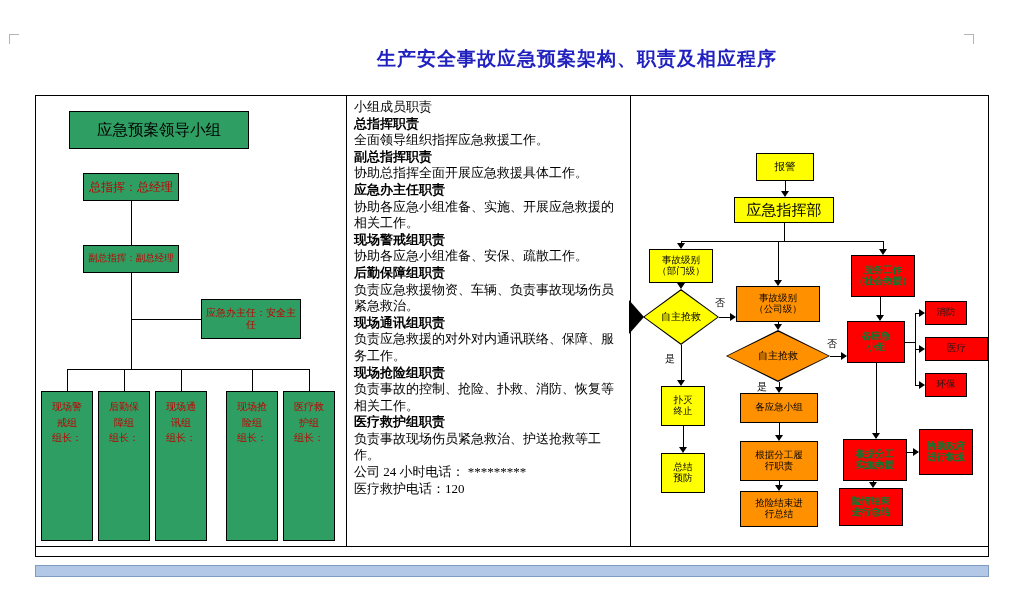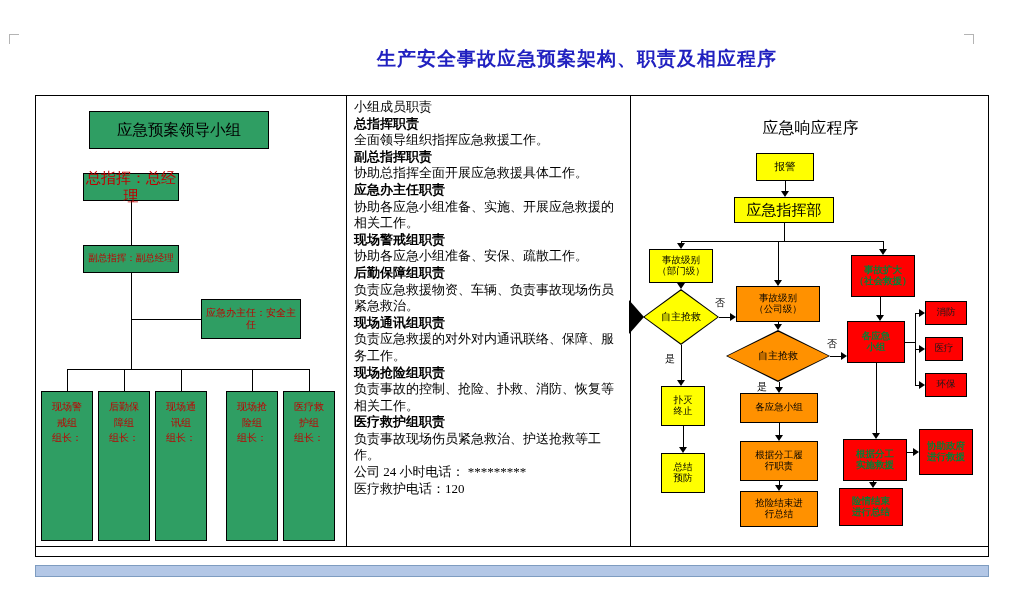--- a/index.html
+++ b/index.html
@@ -29,22 +29,22 @@
   
   .node{position:absolute;border:1px solid #000;display:flex;align-items:center;justify-content:center;
         text-align:center;white-space:pre-line;line-height:1.2;z-index:2;box-sizing:border-box;font-size:9.5px;}
   .green{background:#2f9e63;}
   .yellow{background:#ffff00;}
   .orange{background:#ff9100;}
   .redbg{background:#ff0000;}
   .rtxt{color:#0b7c33;font-weight:bold;}
 
   
-  .org-header{left:33px;top:15px;width:180px;height:38px;font-size:15.5px;color:#000;margin-left:20px;}
-  .org-a{left:47px;top:77px;width:96px;height:28px;color:#c00000;font-size:15px;}
+  .org-header{left:33px;top:15px;width:180px;height:38px;font-size:15.5px;color:#000;}
+  .org-a{left:47px;top:77px;width:96px;height:28px;color:#c00000;font-size:12px;}
   .org-b{left:47px;top:149px;width:96px;height:28px;color:#c00000;font-size:9.5px;}
   .org-c{left:165px;top:203px;width:100px;height:40px;color:#c00000;font-size:10px;padding:2px;}
   .team{top:295px;width:52px;height:150px;color:#c00000;font-size:10px;align-items:flex-start;padding-top:7px;line-height:1.55;}
 
   
   .panel-mid p{margin:0;font-size:13px;line-height:16.6px;}
   .panel-mid p.b{font-weight:bold;}
 
   
   .flow-title{position:absolute;top:22px;left:0;width:100%;text-align:center;font-size:16px;z-index:2;}
@@ -162,21 +162,20 @@
           <div class="ar" style="left: 288px; top: 249px;"></div>
           <div class="hl" style="left: 284px; top: 289px; width: 4px;"></div>
           <div class="ar" style="left: 288px; top: 285px;"></div>
           <div class="vl" style="left: 245px; top: 267px; height: 70px;"></div>
           <div class="ad" style="left: 241px; top: 337px;"></div>
           <div class="vl" style="left: 242px; top: 385px; height: 1px;"></div>
           <div class="ad" style="left: 238px; top: 386px;"></div>
           <div class="hl" style="left: 276px; top: 356px; width: 6px;"></div>
           <div class="ar" style="left: 282px; top: 352px;"></div>
         </div>
-      <div class="flow-title">应急响应程序</div>
 
       <div class="node yellow" style="left:125px;top:57px;width:58px;height:28px;font-size:10.5px">报警</div>
       <div class="node yellow" style="left:103px;top:101px;width:100px;height:26px;font-size:15px">应急指挥部</div>
       <div class="node yellow" style="left:18px;top:153px;width:64px;height:34px">事故级别
 （部门级）</div>
 
       <div class="dia" style="left:12px;top:193px;width:76px;height:56px">
         <div class="dia-fill yellow"></div>
         <span class="dia-label">自主抢救</span>
       </div>
@@ -193,26 +192,26 @@
         <div class="dia-fill orange"></div>
         <span class="dia-label">自主抢救</span>
       </div>
 
       <div class="node orange" style="left:109px;top:297px;width:78px;height:30px">各应急小组</div>
       <div class="node orange" style="left:109px;top:395px;width:78px;height:36px">抢险结束进
 行总结</div>
       <div class="node orange" style="left:109px;top:345px;width:78px;height:40px">根据分工履
 行职责</div>
 
-      <div class="node redbg rtxt" style="left:220px;top:159px;width:64px;height:42px">事故扩大
+      <div class="node redbg rtxt" style="left:220px;top:159px;width:64px;height:42px">服务工作
 （社会救援）</div>
       <div class="node redbg rtxt" style="left:216px;top:225px;width:58px;height:42px">各应急
 小组</div>
       <div class="node redbg" style="left:294px;top:205px;width:42px;height:24px;color:#1a1a1a">消防</div>
-      <div class="node redbg" style="left:294px;top:241px;width:38px;height:24px;color:#1a1a1a">医疗</div>
+      <div class="node redbg" style="left:294px;top:241px;width:63px;height:24px;color:#1a1a1a">医疗</div>
       <div class="node redbg" style="left:294px;top:277px;width:42px;height:24px;color:#1a1a1a">环保</div>
       <div class="node redbg rtxt" style="left:212px;top:343px;width:64px;height:42px">根据分工
 实施救援</div>
       <div class="node redbg rtxt" style="left:208px;top:392px;width:64px;height:38px">险情结束
 进行总结</div>
       <div class="node redbg rtxt" style="left:288px;top:333px;width:54px;height:46px">协助政府
 进行救援</div>
 
       <span class="lbl" style="left:84px;top:200px">否</span>
       <span class="lbl" style="left:34px;top:256px">是</span>

